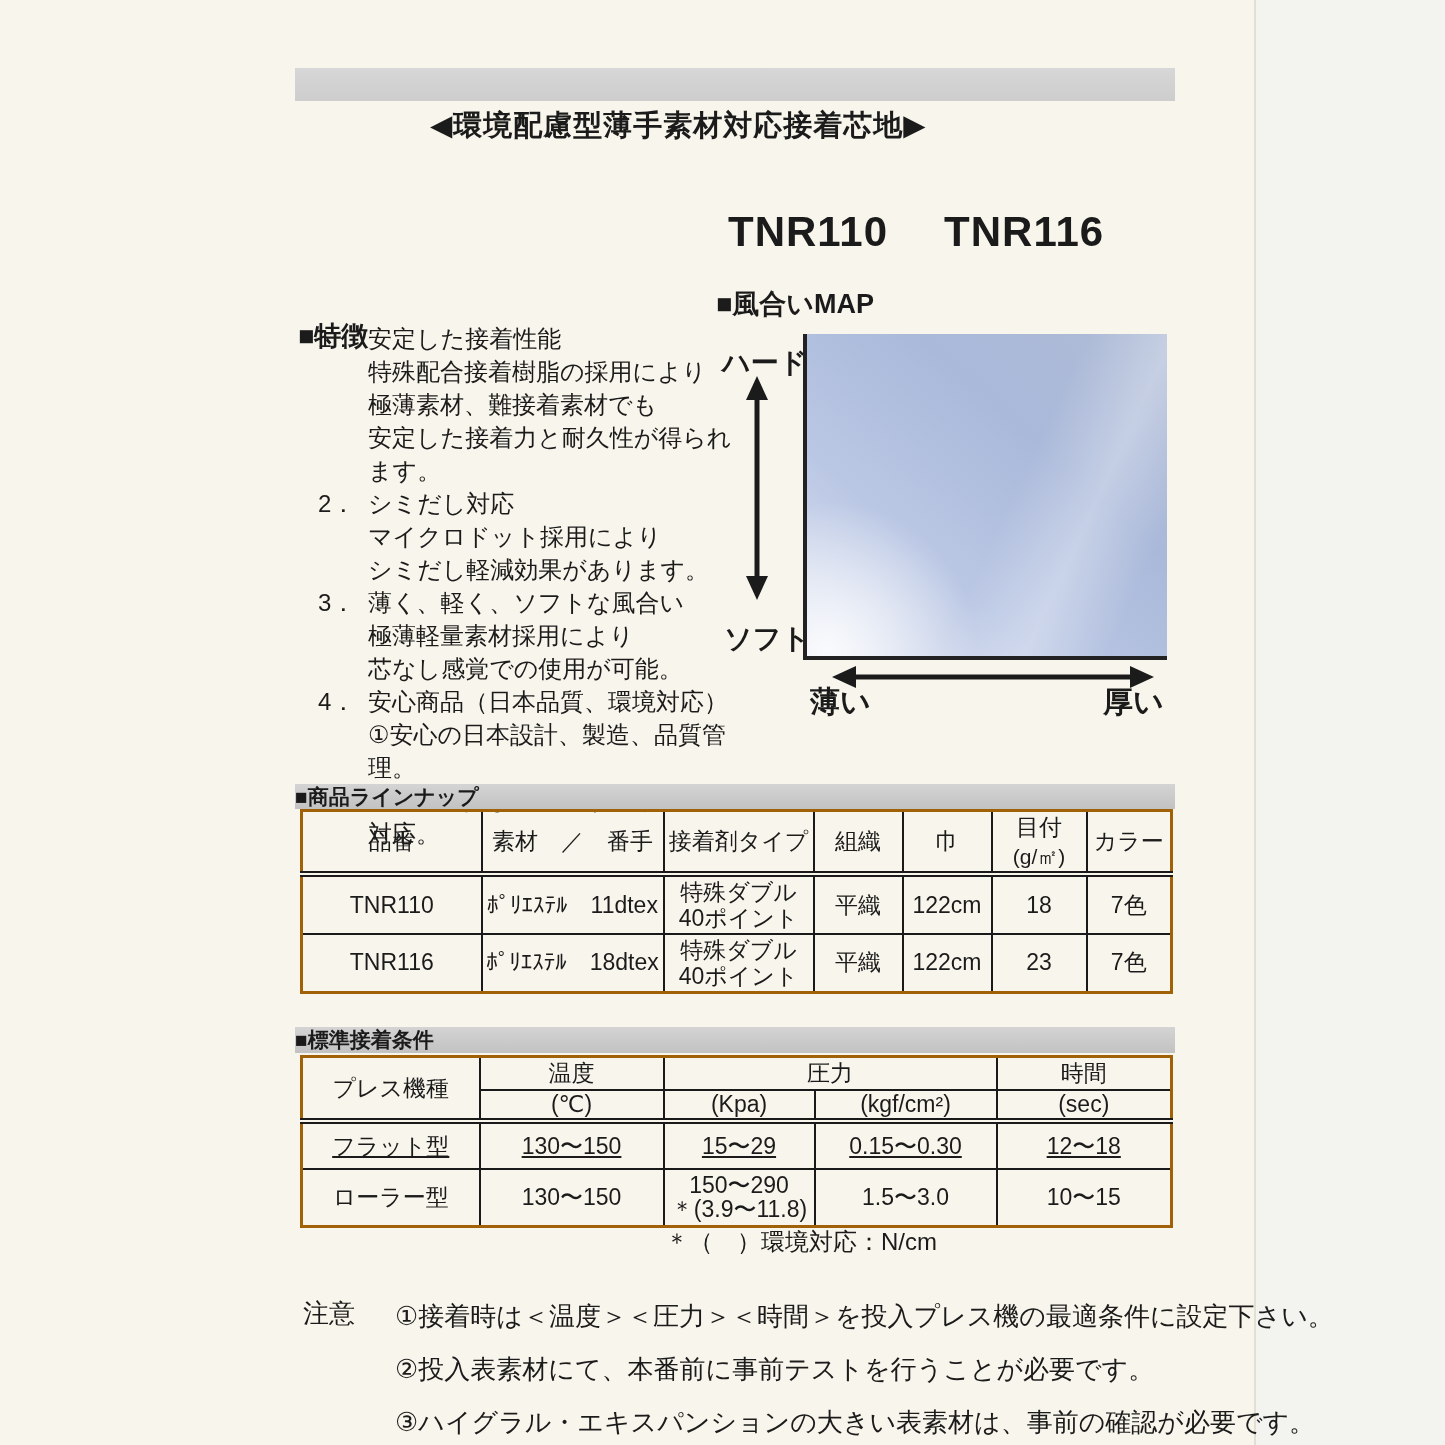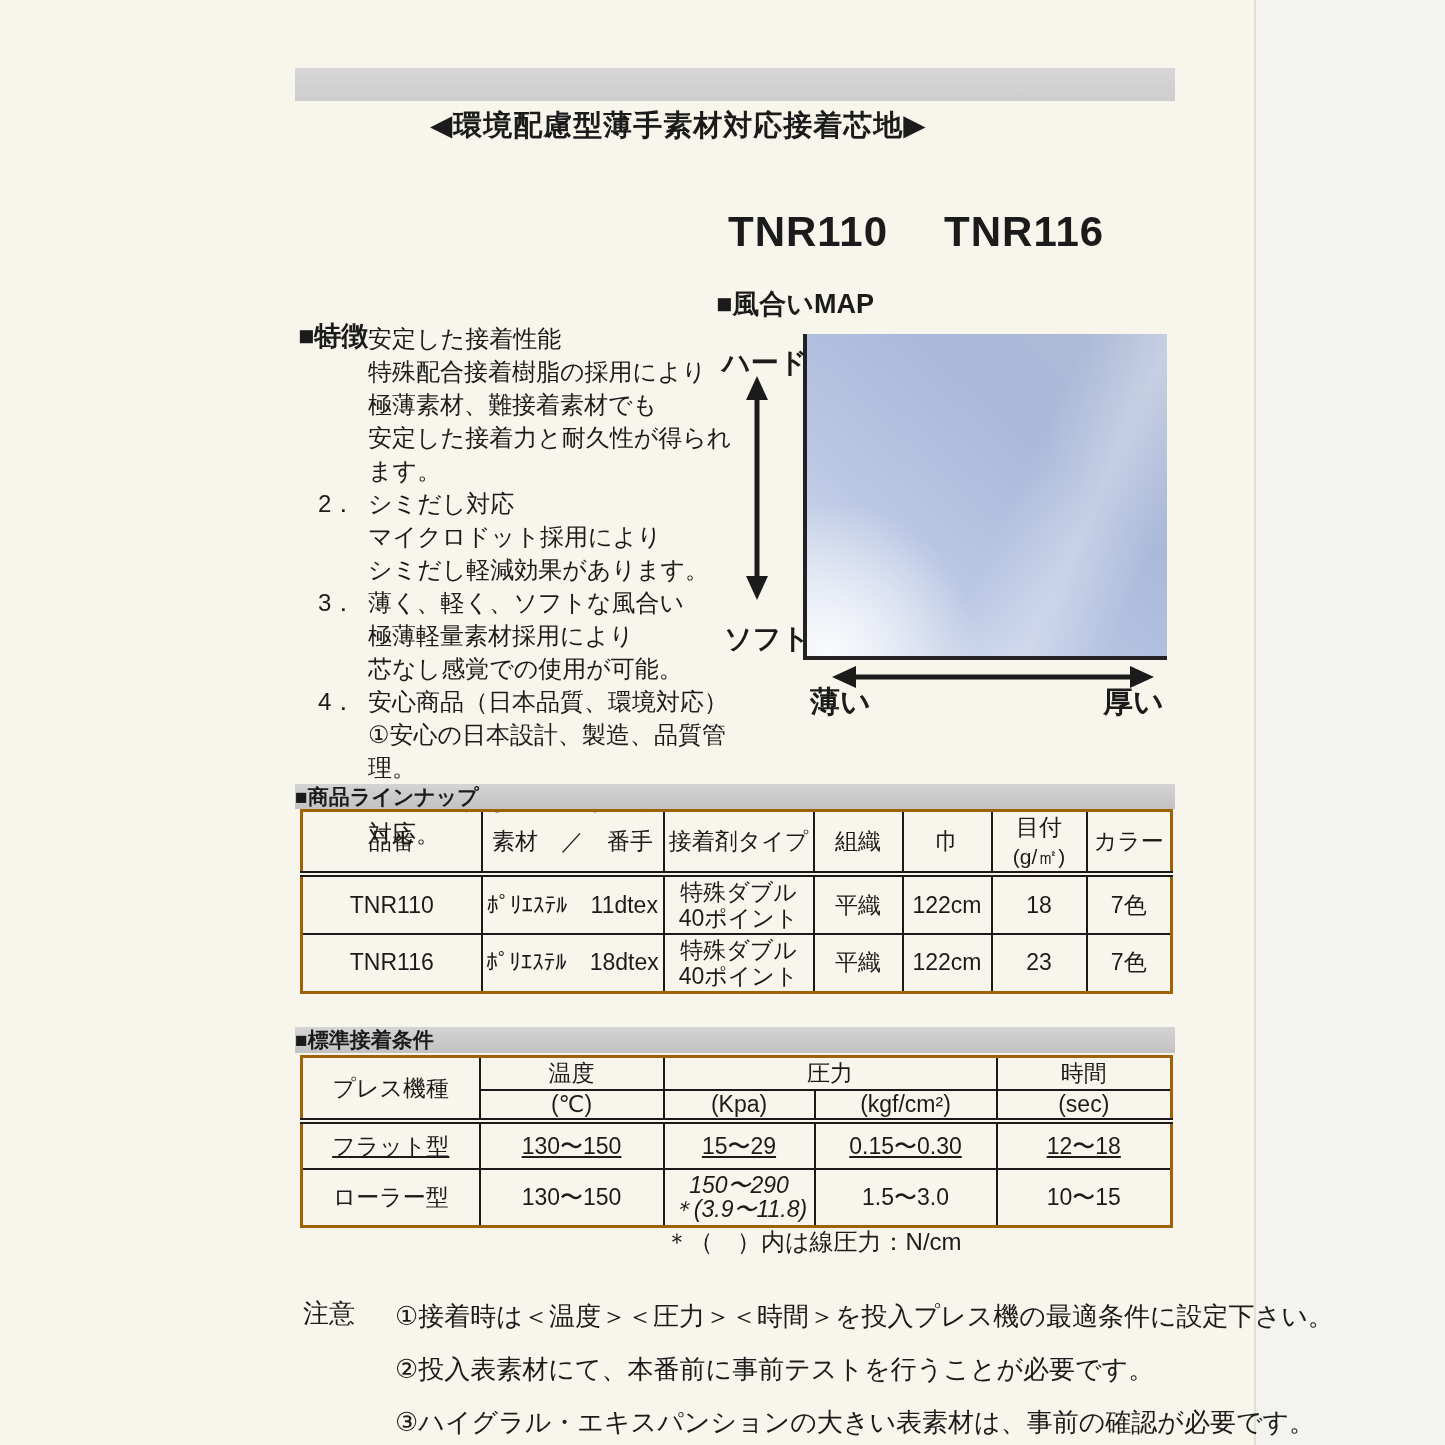--- a/index.html
+++ b/index.html
@@ -82,21 +82,21 @@
   .code-cell{ font-weight:700; font-size:24px;}
   .material-cell{ font-size:20px;}
   .t-cond{ left:300px; top:1055px; width:870px;}
   .t-cond .hA{ height:31px;}
   .t-cond .hB{ height:30px;}
   .t-cond .hA th, .t-cond .hB th{ font-size:23px;}
   .t-cond .hB th{ border-bottom:6px double #1a1a1a;}
   .t-cond th[rowspan]{ border-bottom:6px double #1a1a1a;}
   .t-cond .r1{ height:48px;text-decoration:underline;}
   .t-cond .r2{ height:57px;}
-  .kpa-2line{ font-size:20px; line-height:24px;font-style:italic;}
+  .kpa-2line{ font-size:20px; line-height:24px;}
   .footnote{
     position:absolute; left:665px; top:1226px; font-size:24px; white-space:nowrap;
   }
   .notes-label{ position:absolute; left:303px; top:1296px; font-size:26px;}
   .notes-lines{
     position:absolute; left:395px; top:1290px; font-size:26px; line-height:53px;
     white-space:nowrap;
   }
 </style>
 </head>
@@ -262,21 +262,21 @@
         <td>130〜150</td>
         <td class="kpa-2line">
           <div>150〜290</div>
           <div>＊(3.9〜11.8)</div>
         </td>
         <td>1.5〜3.0</td>
         <td>10〜15</td>
       </tr>
     </tbody>
   </table>
-  <div class="footnote">＊（　）内は線圧力：N/cm</div>
+  <div class="footnote">＊（　）環境対応：N/cm</div>
 
   <div class="notes-label">注意</div>
   <div class="notes-lines">
     <div>①接着時は＜温度＞＜圧力＞＜時間＞を投入プレス機の最適条件に設定下さい。</div>
     <div>②投入表素材にて、本番前に事前テストを行うことが必要です。</div>
     <div>③ハイグラル・エキスパンションの大きい表素材は、事前の確認が必要です。</div>
   </div>
 </div>
 
 </body></html>

